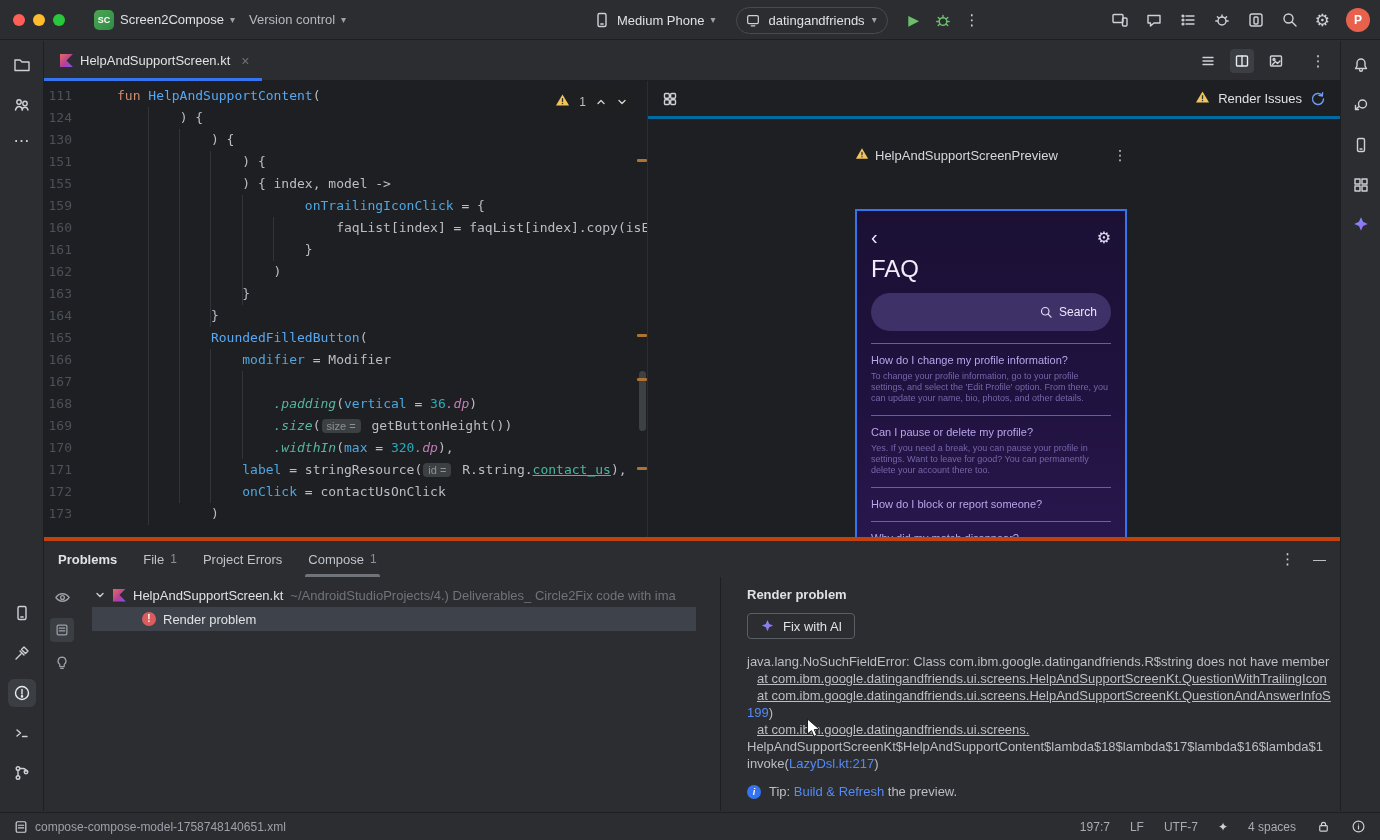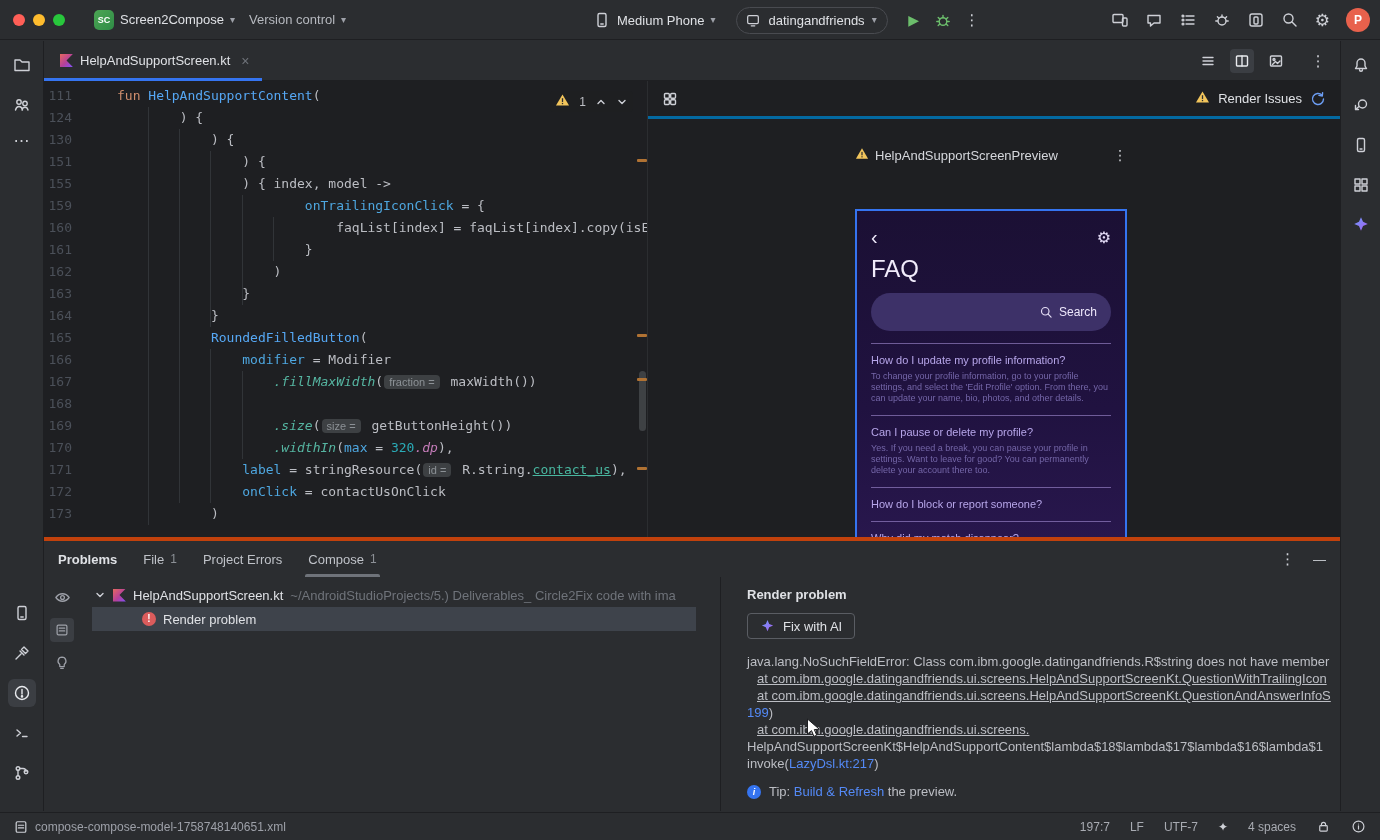--- a/index.html
+++ b/index.html
@@ -413,24 +413,24 @@
             <div class="code-line">
               <span class="ln">165</span>
               <span class="code">            <span class="tk-d">RoundedFilledButton</span><span class="tk-t">(</span></span>
             </div>
             <div class="code-line">
               <span class="ln">166</span>
               <span class="code">                <span class="tk-n">modifier</span><span class="tk-t"> = Modifier</span></span>
             </div>
             <div class="code-line">
               <span class="ln">167</span>
-              <span class="code">                    <span class="tk-e">.fillMaxWidth</span><span class="tk-t">(</span><span class="tk-h">fraction =</span><span class="tk-t"> maxWidth())</span></span>
             </div>
             <div class="code-line">
               <span class="ln">168</span>
+              <span class="code">                    <span class="tk-e">.padding</span><span class="tk-t">(</span><span class="tk-n">vertical</span><span class="tk-t"> = </span><span class="tk-u">36</span><span class="tk-p">.dp</span><span class="tk-t">)</span></span>
             </div>
             <div class="code-line">
               <span class="ln">169</span>
               <span class="code">                    <span class="tk-e">.size</span><span class="tk-t">(</span><span class="tk-h">size =</span><span class="tk-t"> getButtonHeight())</span></span>
             </div>
             <div class="code-line">
               <span class="ln">170</span>
               <span class="code">                    <span class="tk-e">.widthIn</span><span class="tk-t">(</span><span class="tk-n">max</span><span class="tk-t"> = </span><span class="tk-u">320</span><span class="tk-p">.dp</span><span class="tk-t">),</span></span>
             </div>
             <div class="code-line">
@@ -526,21 +526,21 @@
               <span class="ic" style="color:#E6DFF6">
                 <svg width="15" height="15" viewBox="0 0 18 18">
                     <circle cx="7.5" cy="7.5" r="4.5"></circle>
                     <line x1="11" y1="11" x2="14.5" y2="14.5"></line>
                   </svg>
               </span>
               <span>Search</span>
             </div>
             <div class="faq-list">
                 <div class="faq-item">
-                  <div class="faq-q">How do I update my profile information?</div>
+                  <div class="faq-q">How do I change my profile information?</div>
                   <div class="faq-a">To change your profile information, go to your profile settings, and select the 'Edit Profile' option. From there, you can update your name, bio, photos, and other details.</div>
                 </div>
                 <div class="faq-item">
                   <div class="faq-q">Can I pause or delete my profile?</div>
                   <div class="faq-a">Yes. If you need a break, you can pause your profile in settings. Want to leave for good? You can permanently delete your account there too.</div>
                 </div>
                 <div class="faq-item">
                   <div class="faq-q">How do I block or report someone?</div>
                 </div>
                 <div class="faq-item">
@@ -597,21 +597,21 @@
         </div>
         <div class="bp-tree">
           <div class="tree-row1">
             <span class="ic">
               <svg width="12" height="12" viewBox="0 0 12 12">
                   <polyline points="3,4.5 6,7.5 9,4.5"></polyline>
                 </svg>
             </span>
             <span class="kt-icon"></span>
             <span>HelpAndSupportScreen.kt</span>
-            <span class="tree-path">~/AndroidStudioProjects/5.) Deliverables_ Circle2Fix code with ima</span>
+            <span class="tree-path">~/AndroidStudioProjects/4.) Deliverables_ Circle2Fix code with ima</span>
           </div>
           <div class="tree-row2">
             <span class="err-badge">!</span>
             <span>Render problem</span>
           </div>
         </div>
         <div class="bp-details">
           <div class="pd-title">Render problem</div>
           <div class="fix-btn">
             <svg width="15" height="15" viewBox="0 0 16 16">

